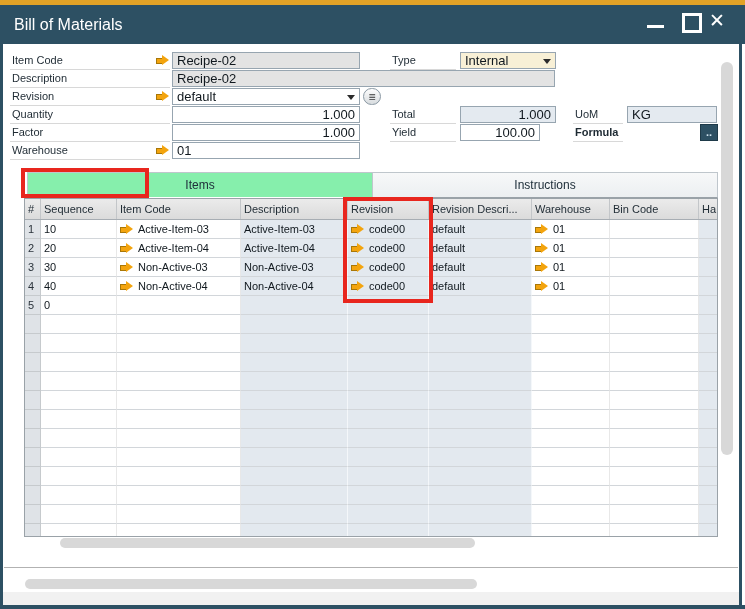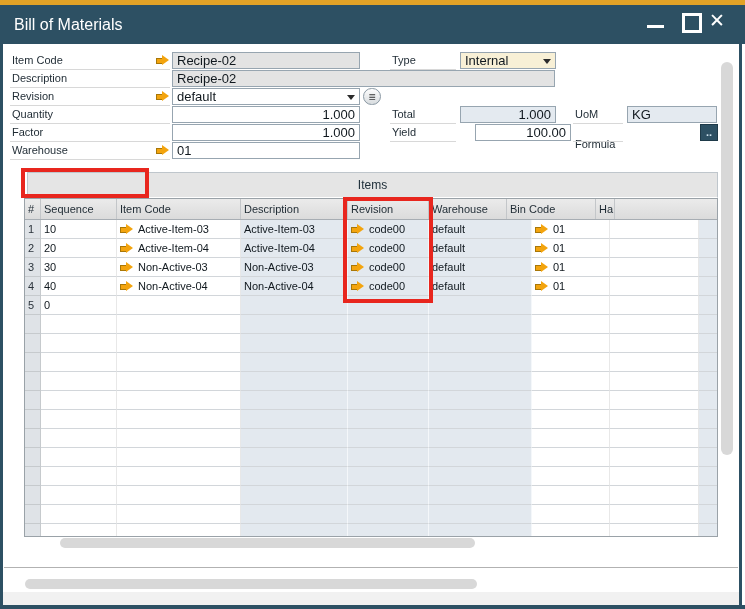--- a/index.html
+++ b/index.html
@@ -52,21 +52,21 @@
     border-top:5px solid transparent;border-bottom:5px solid transparent;border-left:7px solid #F3A40E;}
   .fld-arrow{position:absolute;}
 
   
   .tabs{position:absolute;left:28px;top:172px;width:690px;height:26px;display:flex;font-size:12px;}
   .tab{
     flex:1;box-sizing:border-box;border:1px solid #BFC6CC;border-bottom:1px solid #9AA2A8;
     background:linear-gradient(#F7F8F9,#ECEFF1);text-align:center;line-height:24px;color:#20303B;
     margin-left:-1px;
   }
-  .tab.active{background:#e5e5e5;border-bottom:1px solid #ffffff;z-index:2;}
+  .tab.active{background:#86efac;border-bottom:1px solid #ffffff;z-index:2;}
 
   
   .grid{position:absolute;left:24px;top:198px;width:694px;height:339px;
     border:1px solid #9AA2A8;overflow:hidden;background:#E3E9EF;box-sizing:border-box;}
   .g-head{display:flex;height:21px;background:linear-gradient(#EBEBEB,#DBDBDB);
     border-bottom:1px solid #A7ADB3;box-sizing:border-box;}
   .g-head .g-cell{font-size:11px;color:#1E2A33;line-height:20px;background:transparent;
     border-right:1px solid #C3C6C9;border-bottom:none;}
   .g-row{display:flex;height:19px;}
   .g-cell{
@@ -144,47 +144,51 @@
 <span class="flabel" style="left:392px;top:106px;">Total</span>
 <div class="uline" style="left:390px;top:123px;width:66px;"></div>
 <div class="field blue num" style="left:460px;top:106px;width:96px;">1.000</div>
 
 <span class="flabel" style="left:575px;top:106px;">UoM</span>
 <div class="uline" style="left:573px;top:123px;width:50px;"></div>
 <div class="field blue" style="left:627px;top:106px;width:90px;">KG</div>
 
 <span class="flabel" style="left:392px;top:124px;">Yield</span>
 <div class="uline" style="left:390px;top:141px;width:66px;"></div>
-<div class="field num" style="left:460px;top:124px;width:96px;margin-left:15px;">100.00</div>
-
-<span class="flabel" style="left:575px;top:136px;">Formula</span>
+<div class="field num" style="left:460px;top:124px;width:80px;">100.00</div>
+
+<span class="flabel" style="left:575px;top:124px;font-weight:bold;">Formula</span>
 <div class="uline" style="left:573px;top:141px;width:50px;"></div>
 <div class="formula-btn" style="left:700px;top:124px;">..</div>
 
 <div class="tabs">
   <div class="tab active">Items</div>
+  <div class="tab">Instructions</div>
 </div>
 
 <div class="grid" id="grid">
     <div class="g-head">
       <div class="g-cell " style="width: 16px; flex: 0 0 16px;">
         <span>#</span>
       </div>
       <div class="g-cell " style="width: 76px; flex: 0 0 76px;">
         <span>Sequence</span>
       </div>
       <div class="g-cell " style="width: 124px; flex: 0 0 124px;">
         <span>Item Code</span>
       </div>
       <div class="g-cell " style="width: 107px; flex: 0 0 107px;">
         <span>Description</span>
       </div>
       <div class="g-cell " style="width: 81px; flex: 0 0 81px;">
         <span>Revision</span>
       </div>
+      <div class="g-cell " style="width: 103px; flex: 0 0 103px;">
+        <span>Revision Descri...</span>
+      </div>
       <div class="g-cell " style="width: 78px; flex: 0 0 78px;">
         <span>Warehouse</span>
       </div>
       <div class="g-cell " style="width: 89px; flex: 0 0 89px;">
         <span>Bin Code</span>
       </div>
       <div class="g-cell " style="width: 19px; flex: 0 0 19px;">
         <span>Ha</span>
       </div>
     </div>

